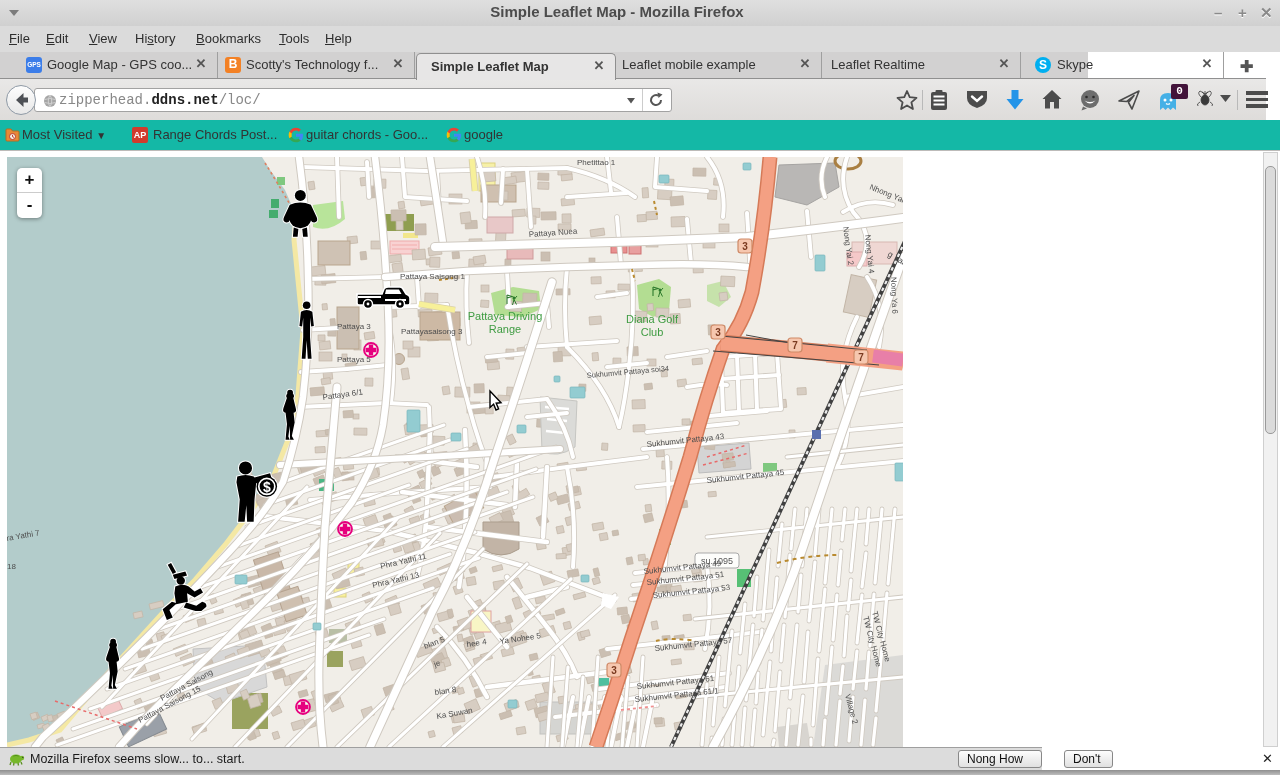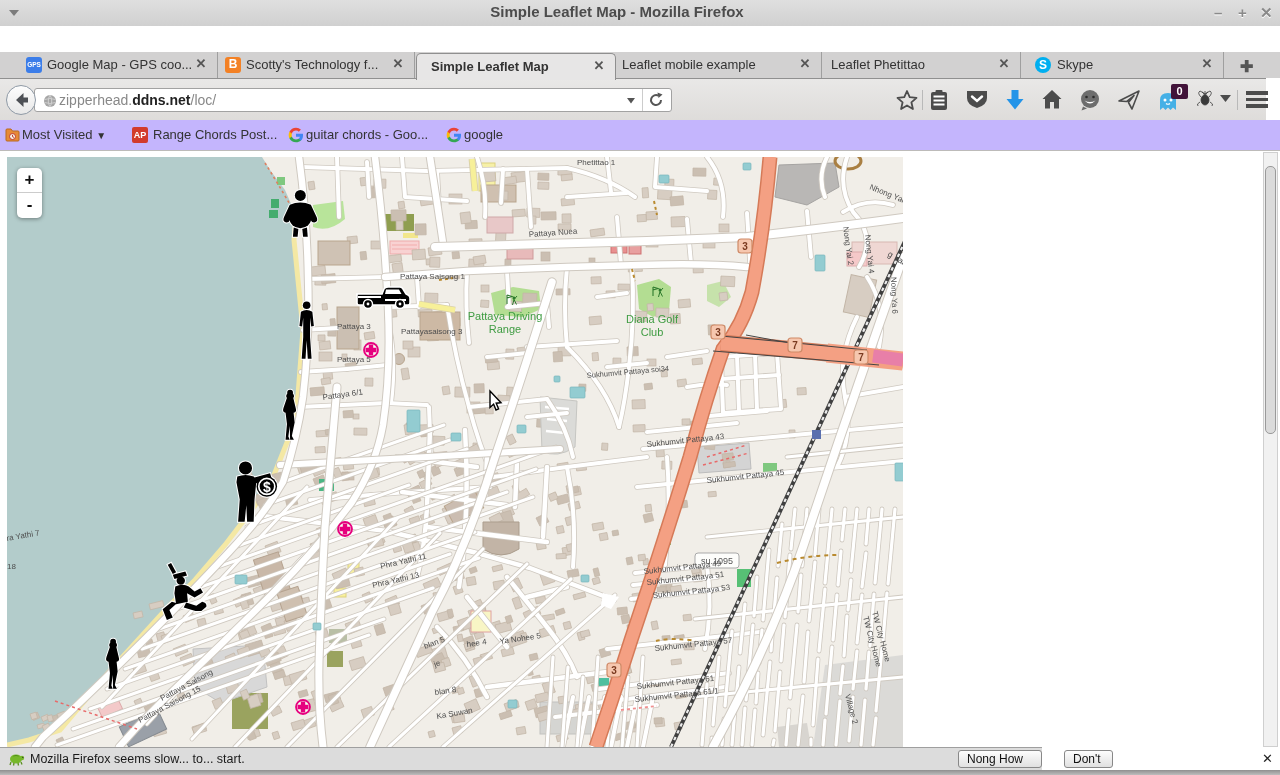--- a/index.html
+++ b/index.html
@@ -11,40 +11,40 @@
 #titlebar .title { position:absolute; left:0; right:46px; top:3px; text-align:center;
   font-size:15px; font-weight:bold; color:#4c4c4c; }
 #titlebar .shade { position:absolute; left:9px; top:10px; width:0; height:0;
   border-left:5px solid transparent; border-right:5px solid transparent; border-top:6px solid #7c7c7c; }
 .winbtn { position:absolute; top:0; height:26px; color:#8a8a8a; font-weight:bold; font-size:15px; line-height:26px; text-shadow:0 1px 0 #fff; }
 
 #menubar { position:absolute; left:0; top:26px; width:1280px; height:26px; background:#dbdbdb; }
 #menubar span { position:absolute; top:5px; font-size:13px; color:#2e2e2e; }
 #menubar u { text-decoration:underline; }
 
-#tabbar { position:absolute; left:0; top:52px; width:1280px; height:26px; background:#d2d1d1; z-index:5; }
+#tabbar { position:absolute; left:0; top:52px; width:1088px; height:26px; background:#d2d1d1; z-index:5; }
 .tab { position:absolute; top:0px; height:26px; background:transparent; border-right:1px solid #9f9f9f;
   font-size:13px; color:#333; }
 .tab.active { background:#e7e6e6; z-index:6; top:1px; height:27px; border:1px solid #8f8f8f; border-bottom:none; border-radius:5px 5px 0 0; }
 .tab .favicon { position:absolute; left:6px; top:5px; width:16px; height:16px; }
 .tab .tlabel { position:absolute; left:27px; top:5px; white-space:nowrap; overflow:hidden; }
 .tab .tclose { position:absolute; right:9px; top:5px; width:14px; height:14px; color:#555; font-weight:bold; font-size:13px; line-height:14px; text-align:center; }
 #newtab { position:absolute; top:5px; font-size:16px; font-weight:bold; color:#555; }
 
 #navbar { position:absolute; left:0; top:78px; width:1266px; height:42px;
-  background:linear-gradient(#e9e8e7,#dedcda); border-top:1px solid #909090; }
+  background:linear-gradient(#e9e8e7,#dedcda); border-top:1px solid #909090;font-family:Liberation Mono, monospace; }
 #backbtn { position:absolute; left:6px; top:6px; width:30px; height:30px; border-radius:50%;
   background:linear-gradient(#fdfdfd,#e8e8e8); border:1px solid #8f9aa6; z-index:2; }
 #urlbar { position:absolute; left:34px; top:9px; width:638px; height:24px; background:#fff;
   border:1px solid #a2a2a2; border-radius:3px; font-size:14px; color:#888; line-height:22px; }
 #searchbar { position:absolute; left:680px; top:9px; width:196px; height:24px; background:#fff;
   border:1px solid #a2a2a2; border-radius:3px; font-size:14px; color:#999; line-height:22px; }
 .navicon { position:absolute; top:9px; }
 
-#bookbar { position:absolute; left:0; top:120px; width:1280px; height:31px; background:#c4b5fd; border-bottom:1px solid #bdbbb9; }
+#bookbar { position:absolute; left:0; top:120px; width:1280px; height:31px; background:#14b8a6; border-bottom:1px solid #bdbbb9; }
 #bookbar .bitem { position:absolute; top:7px; font-size:13px; color:#333; }
 
 #content { position:absolute; left:0; top:151px; width:1280px; height:596px; background:#fff; }
 #map { position:absolute; left:7px; top:6px; width:896px; height:590px; background:#f1eee8; overflow:hidden; }
 #scrollbar { position:absolute; left:1263px; top:1px; width:15px; height:595px; background:#f1f1f1; border:1px solid #cfcfcf; }
 #scrollthumb { position:absolute; left:1px; top:13px; width:11px; height:268px; background:#dbdbdb; border:1px solid #9a9a9a; border-radius:5px; }
 
 #zoomctl { position:absolute; left:10px; top:11px; width:25px; height:50px; background:#fff; border-radius:5px;
   box-shadow:0 1px 4px rgba(0,0,0,.4); z-index:50; }
 #zoomctl div { width:25px; height:25px; text-align:center; font-weight:bold; font-size:17px; color:#111; line-height:24px; }
@@ -59,41 +59,50 @@
 </head>
 <body>
 <div id="win">
   <div id="titlebar">
     <div class="shade"></div>
     <div class="title">Simple Leaflet Map - Mozilla Firefox</div>
     <div class="winbtn" style="left:1214px;">–</div>
     <div class="winbtn" style="left:1238px;">+</div>
     <div class="winbtn" style="left:1260px;">✕</div>
   </div>
+  <div id="menubar">
+    <span style="left:9px;"><u>F</u>ile</span>
+    <span style="left:46px;"><u>E</u>dit</span>
+    <span style="left:89px;"><u>V</u>iew</span>
+    <span style="left:135px;">Hi<u>s</u>tory</span>
+    <span style="left:196px;"><u>B</u>ookmarks</span>
+    <span style="left:279px;"><u>T</u>ools</span>
+    <span style="left:325px;"><u>H</u>elp</span>
+  </div>
   <div id="tabbar">
     <div class="tab" style="left:20px; width:198px;">
       <span class="favicon" style="background:#3b7de9;border-radius:3px;color:#fff;font-size:6.5px;font-weight:bold;text-align:center;line-height:16px;">GPS</span>
       <span class="tlabel" style="width:146px;">Google Map - GPS coo...</span>
       <span class="tclose">✕</span>
     </div>
     <div class="tab" style="left:219px; width:196px;">
       <span class="favicon" style="background:#f38125;border-radius:3px;color:#fff;font-size:12px;font-weight:bold;text-align:center;line-height:15px;">B</span>
       <span class="tlabel" style="width:146px;">Scotty's Technology f...</span>
       <span class="tclose">✕</span>
     </div>
     <div class="tab active" style="left:416px; width:200px;">
       <span class="tlabel" style="left:14px;font-weight:bold;">Simple Leaflet Map</span>
       <span class="tclose">✕</span>
     </div>
     <div class="tab" style="left:620px; width:202px;">
       <span class="tlabel" style="left:2px;">Leaflet mobile example</span>
       <span class="tclose">✕</span>
     </div>
     <div class="tab" style="left:823px; width:198px;">
-      <span class="tlabel" style="left:8px;">Leaflet Phetittao</span>
+      <span class="tlabel" style="left:8px;">Leaflet Realtime</span>
       <span class="tclose">✕</span>
     </div>
     <div class="tab" style="left:1022px; width:202px;">
       <span class="favicon" style="left:13px;background:#00aff0;border-radius:50%;color:#fff;font-size:12px;font-weight:bold;text-align:center;line-height:16px;">S</span>
       <span class="tlabel" style="left:35px;">Skype</span>
       <span class="tclose">✕</span>
     </div>
     <div id="newtab" style="left:1240px;">✚</div>
   </div>
   <div id="navbar">

